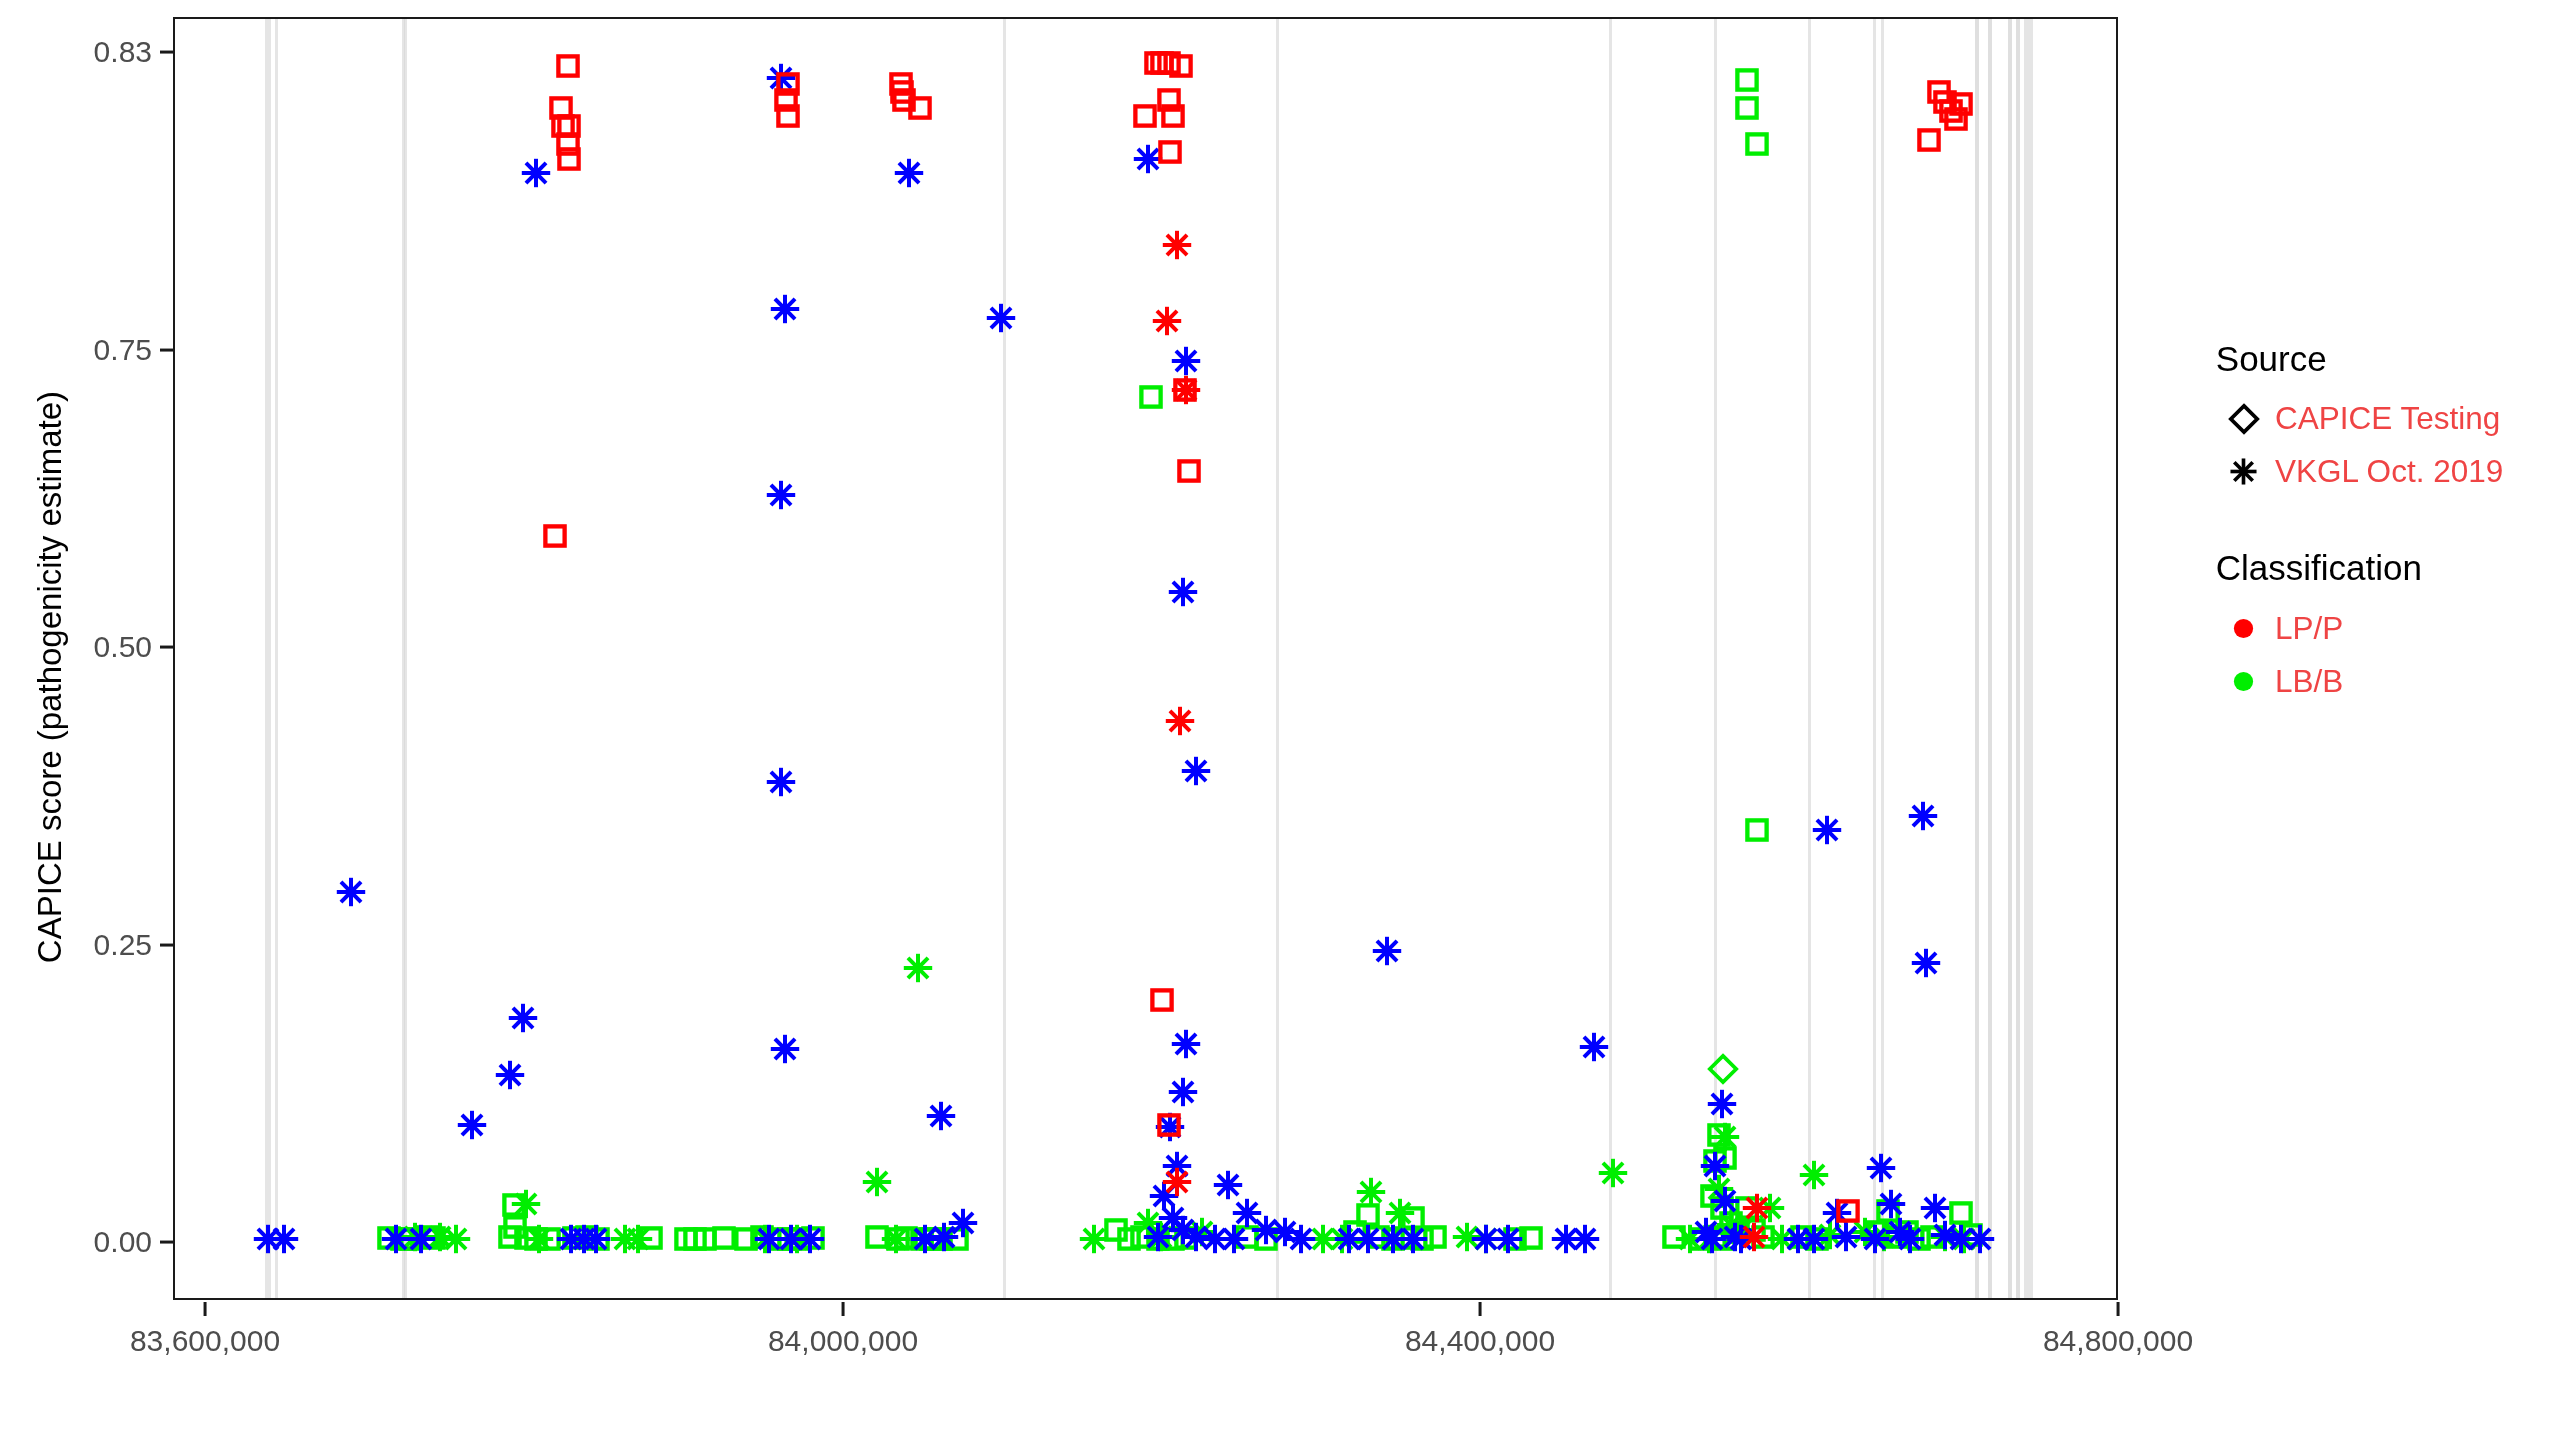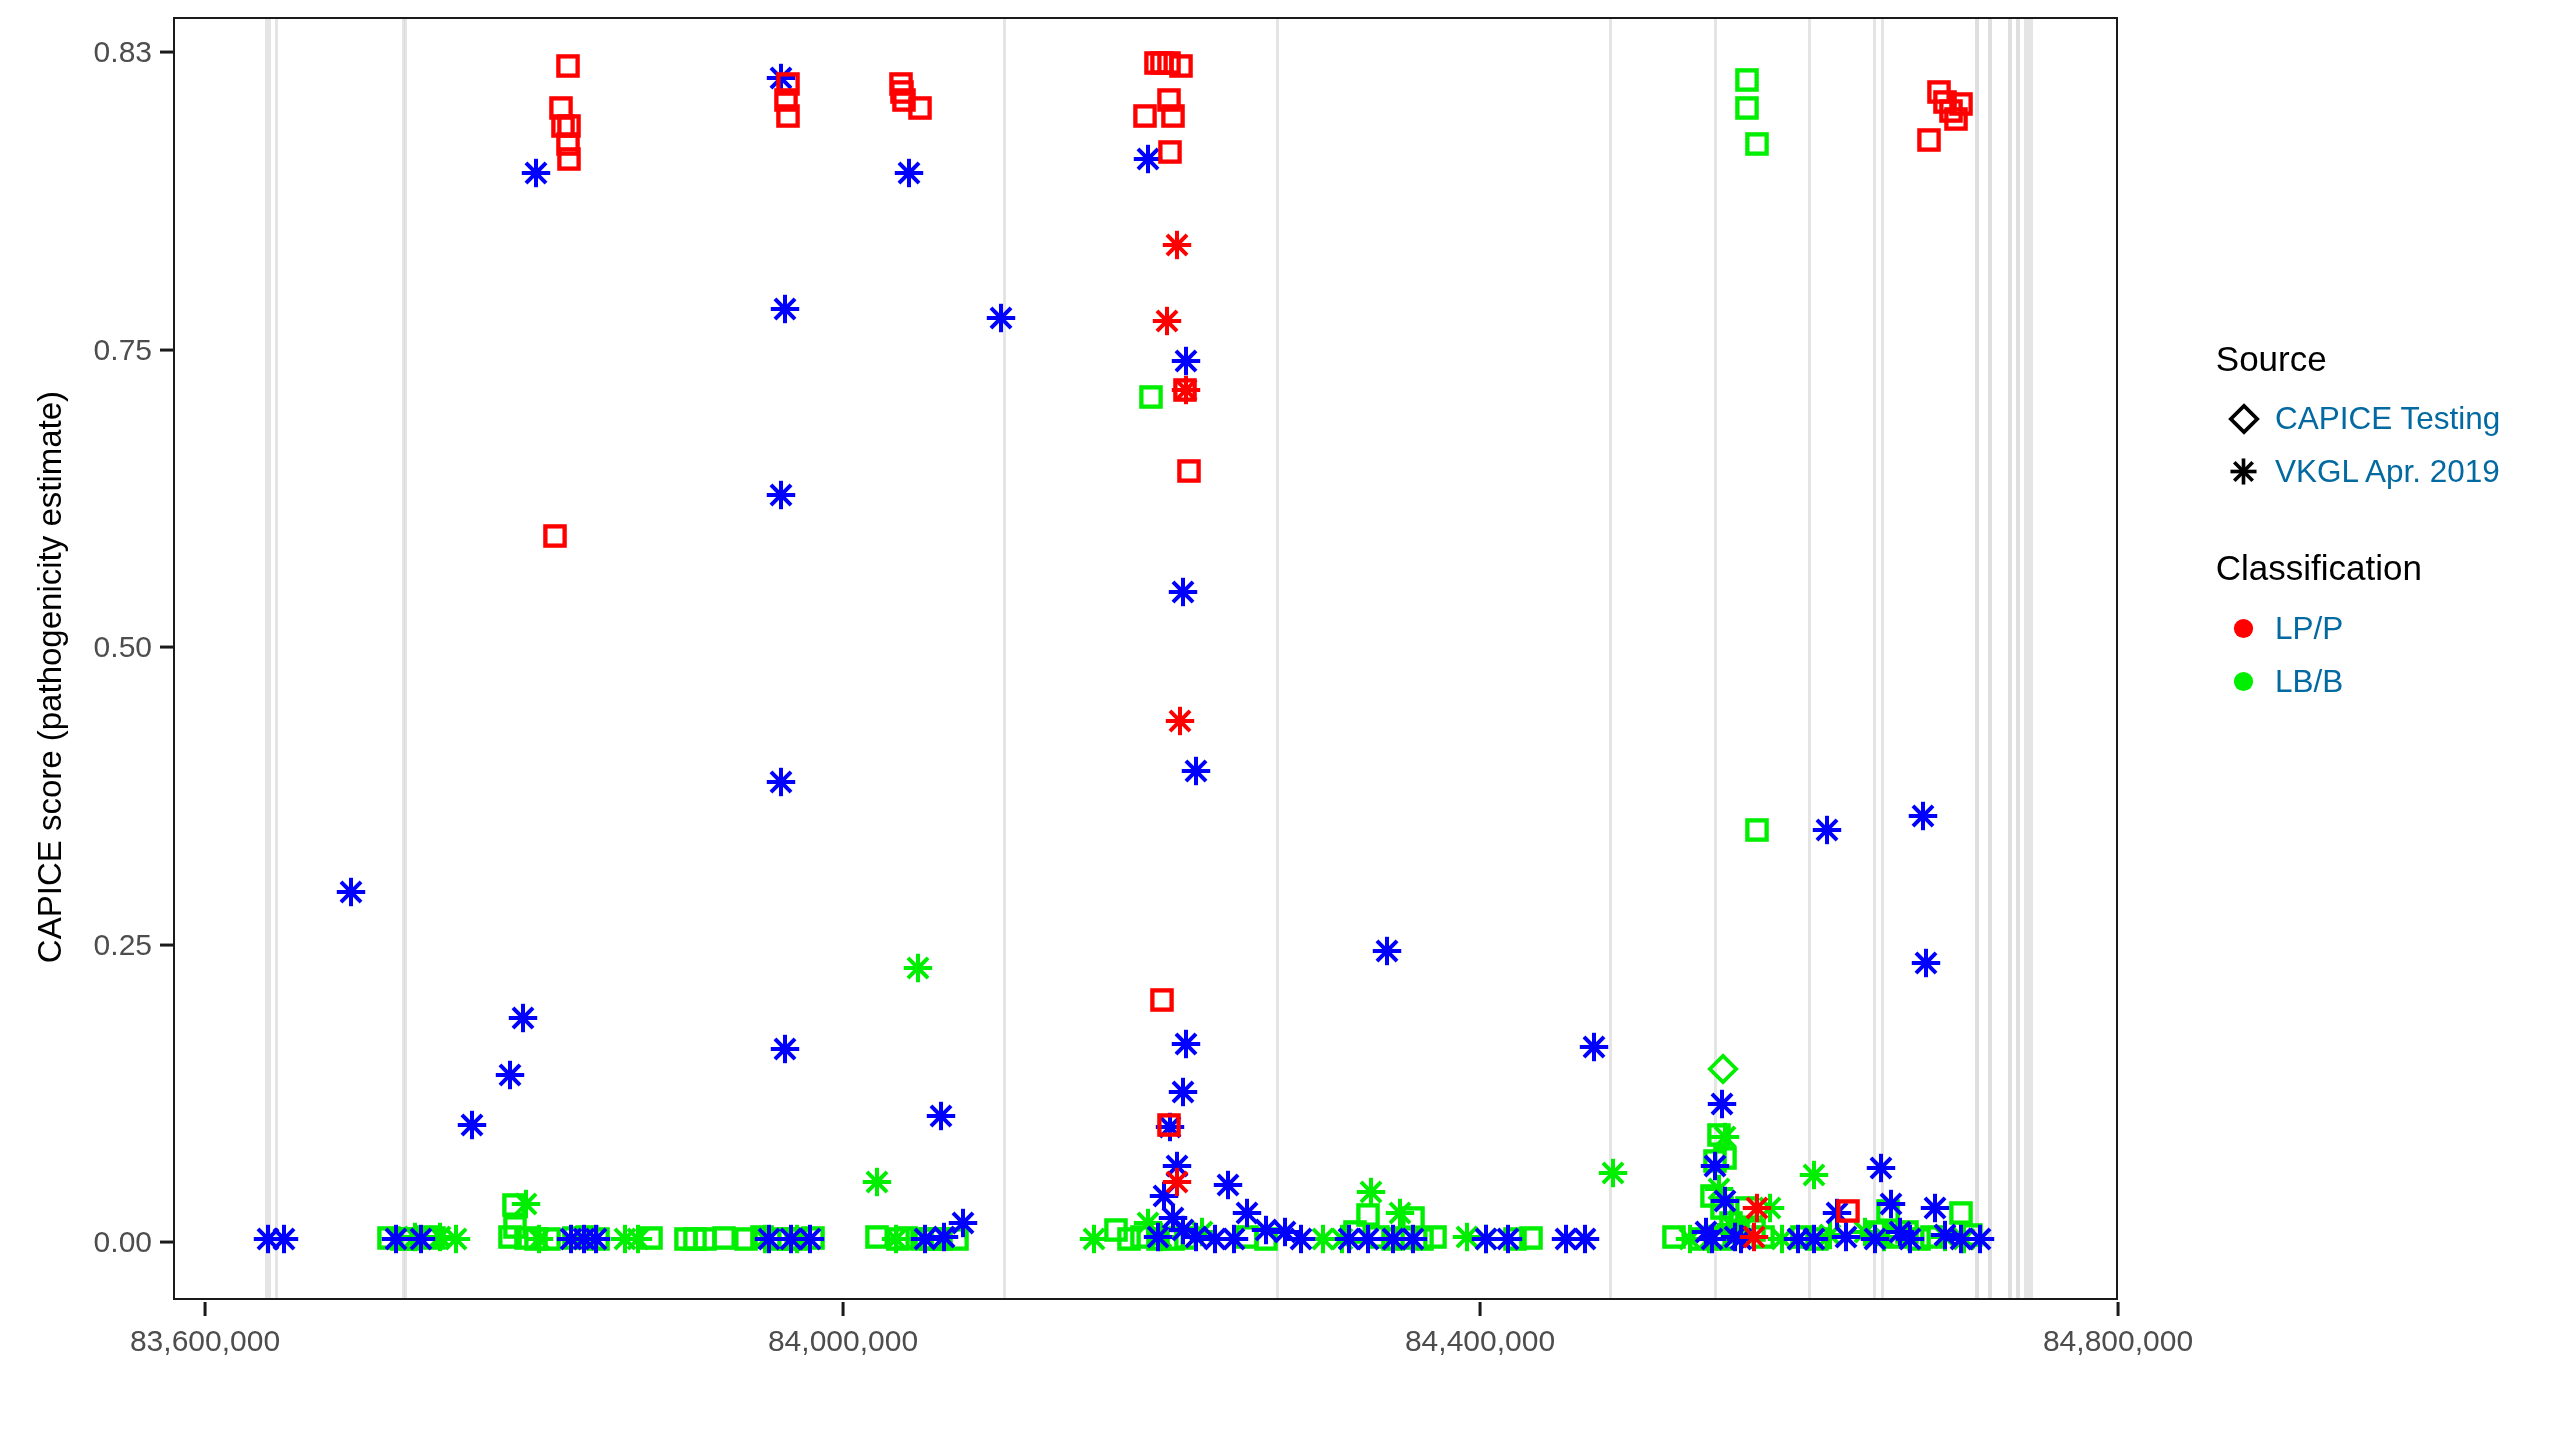--- a/index.html
+++ b/index.html
@@ -31,21 +31,21 @@
         font-size:30px;color:#4d4d4d;white-space:nowrap;}
   #xtitle{position:absolute;left:173px;width:1945px;top:1366px;
           text-align:center;font-size:33px;color:#000;}
 
   
   #legend{position:absolute;left:2212px;top:339px;width:353px;}
   .lg-title{font-size:35px;color:#000;margin:0 0 13.4px 3.8px;}
   .lg-row{display:flex;align-items:center;height:53px;}
   .lg-key{width:63px;display:flex;align-items:center;justify-content:center;flex:0 0 63px;}
   .lg-key svg{display:block;overflow:visible;}
-  .lg-txt{font-size:31.5px;color:#0369a1;white-space:nowrap;}
+  .lg-txt{font-size:31.5px;color:#ef4444;white-space:nowrap;}
   .lg-gap{height:50px;}
 </style>
 </head>
 <body>
 
 <div id="root">
 
   <div id="panel">
     <div id="exons">
         <div class="exon" style="left: 90px; width: 2.9px; background: rgb(212, 212, 212); opacity: 0.6;"></div>
@@ -2152,21 +2152,21 @@
             <line x1="19" y1="19" x2="34" y2="19" stroke="#000000" stroke-width="4.2" stroke-linecap="butt"></line>
             <line x1="19" y1="19" x2="29.606601717798213" y2="29.606601717798213" stroke="#000000" stroke-width="4.2" stroke-linecap="butt"></line>
             <line x1="19" y1="19" x2="19" y2="34" stroke="#000000" stroke-width="4.2" stroke-linecap="butt"></line>
             <line x1="19" y1="19" x2="8.393398282201789" y2="29.606601717798213" stroke="#000000" stroke-width="4.2" stroke-linecap="butt"></line>
             <line x1="19" y1="19" x2="4" y2="19.000000000000004" stroke="#000000" stroke-width="4.2" stroke-linecap="butt"></line>
             <line x1="19" y1="19" x2="8.393398282201785" y2="8.393398282201789" stroke="#000000" stroke-width="4.2" stroke-linecap="butt"></line>
             <line x1="19" y1="19" x2="18.999999999999996" y2="4" stroke="#000000" stroke-width="4.2" stroke-linecap="butt"></line>
             <line x1="19" y1="19" x2="29.60660171779821" y2="8.393398282201785" stroke="#000000" stroke-width="4.2" stroke-linecap="butt"></line>
           </svg>
         </span>
-        <span class="lg-txt">VKGL Apr. 2019</span>
+        <span class="lg-txt">VKGL Oct. 2019</span>
       </div>
       <div class="lg-gap"></div>
       <div class="lg-title">Classification</div>
       <div class="lg-row">
         <span class="lg-key">
           <svg width="25" height="25" viewBox="0 0 26 26">
       <circle cx="13" cy="13" r="10" fill="#FF0000"></circle>
           </svg>
         </span>
         <span class="lg-txt">LP/P</span>

